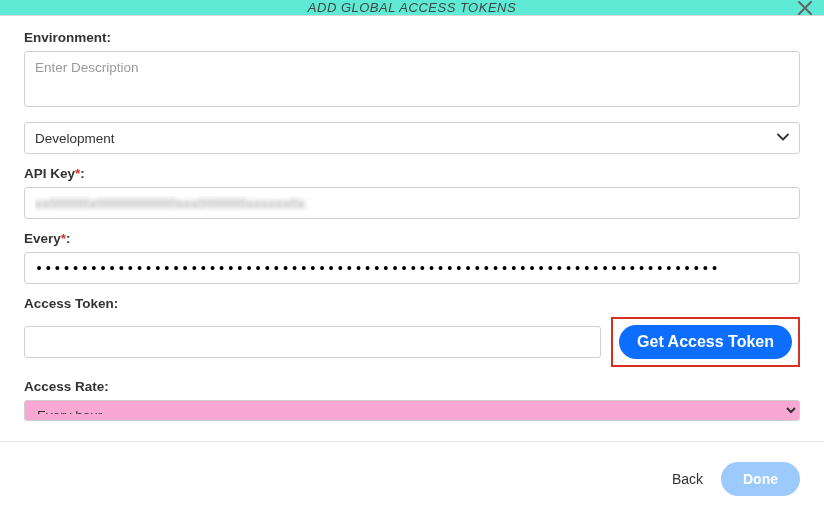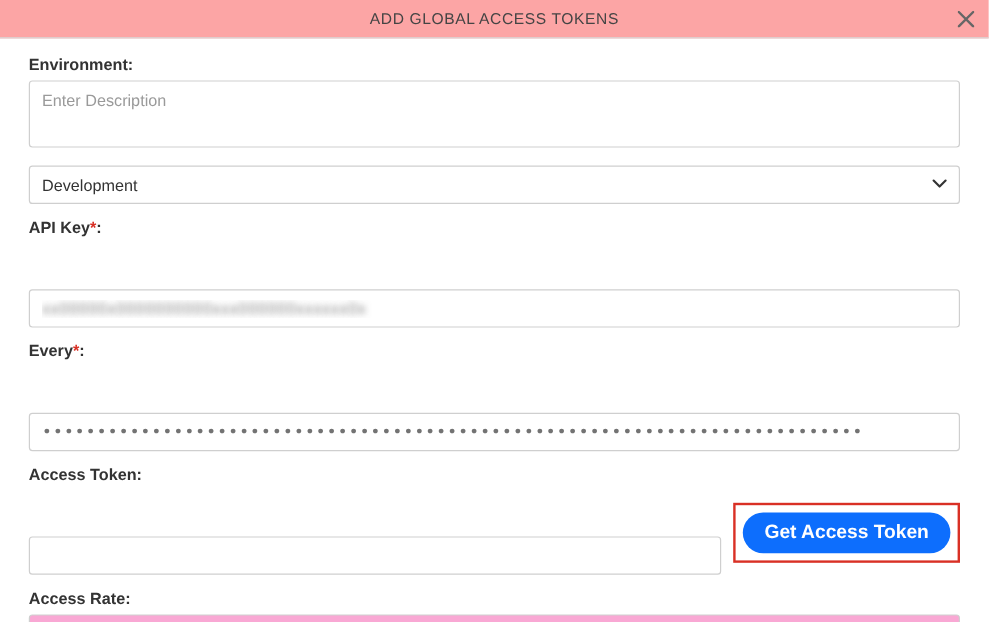--- a/index.html
+++ b/index.html
@@ -4,26 +4,27 @@
   <style>
     * { box-sizing: border-box; margin: 0; padding: 0; }
     body {
       font-family: Arial, Helvetica, sans-serif;
       font-size: 14px;
       color: #333;
       background: #fff;
       width: 824px;
     }
     .header {
-      background: #fca5a5;
+      background: #5eead4;
       border-bottom: 1px solid #d8d8d8;
-      height: 32px;
+      height: 16px;
       display: flex;
       align-items: center;
       position: relative;
+      font-style: italic;
     }
     .header-title {
       flex: 1;
       text-align: center;
       font-size: 13px;
       letter-spacing: 0.5px;
       color: #444;
       font-weight: 400;
     }
     .close-icon {
@@ -52,21 +53,21 @@
       margin-bottom: 6px;
     }
     .req { color: #d93025; }
     textarea.input, input.input, select.input {
       width: 100%;
       border: 1px solid #cfcfcf;
       border-radius: 3px;
       background: #fff;
       font-family: inherit;
       font-size: 13.5px;
-      color: #737373;
+      color: #000000;
       padding: 8px 10px;
     }
     textarea.input {
       height: 56px;
       resize: none;
     }
     textarea.input::placeholder { color: #9a9a9a; }
     .select-wrap {
       position: relative;
     }
@@ -84,21 +85,21 @@
       cursor: pointer;
     }
     .chevron {
       position: absolute;
       right: 10px;
       top: 50%;
       transform: translateY(-50%);
       pointer-events: none;
     }
     .chevron svg { width: 14px; height: 14px; }
-    input.input { height: 32px; margin-top: 38px; }
+    input.input { height: 32px; }
     input.input.blurred {
       color: transparent;
       text-shadow: 0 0 5px rgba(80,80,80,0.7);
       letter-spacing: 0.5px;
     }
     input.input.dots {
       letter-spacing: 1px;
       font-family: monospace;
     }
     .token-row {

